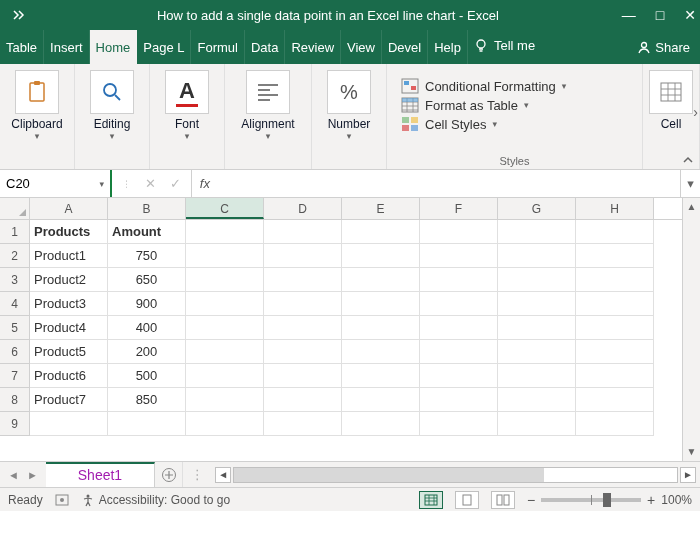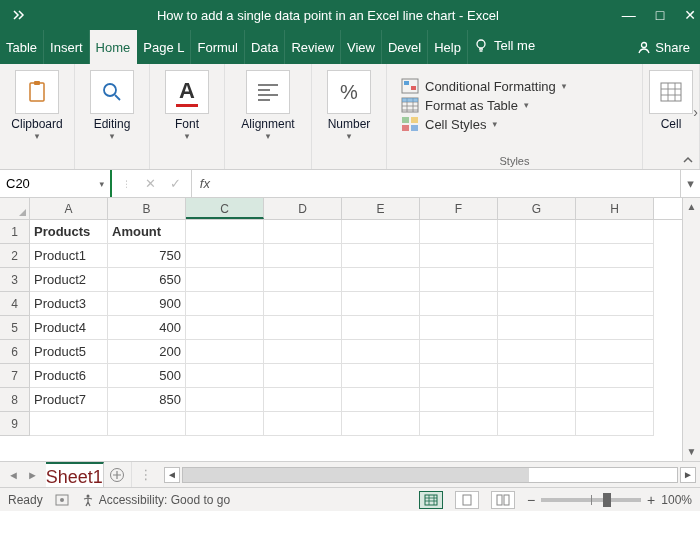--- a/index.html
+++ b/index.html
@@ -45,29 +45,29 @@
 .colheaders { display: flex; height: 22px; border-bottom: 1px solid #d0d0d0; }
 .selectall { width: 30px; border-right: 1px solid #d0d0d0; background: #f3f2f1; cursor: pointer; position: relative; }
 .selectall::after { content: ""; position: absolute; right: 3px; bottom: 3px; border-left: 7px solid transparent; border-bottom: 7px solid #b0b0b0; }
 .colh { width: 78px; border-right: 1px solid #d0d0d0; background: #f3f2f1; text-align: center; font-size: 12px; color: #555; line-height: 22px; cursor: pointer; }
 .colh.active { background: #d8e8e0; border-bottom: 2px solid #1a6b4b; }
 .rows { flex: 1; overflow: hidden; }
 .row { display: flex; height: 24px; }
 .rowh { width: 30px; border-right: 1px solid #d0d0d0; border-bottom: 1px solid #d0d0d0; background: #f3f2f1; text-align: center; font-size: 12px; color: #555; line-height: 24px; cursor: pointer; }
 .cell { width: 78px; border-right: 1px solid #e0e0e0; border-bottom: 1px solid #e0e0e0; padding: 0 4px; line-height: 24px; font-size: 13px; overflow: hidden; white-space: nowrap; }
 .cell.bold { font-weight: 700; }
-.cell.num { text-align: right; }
+.cell.num { text-align: center; }
 .vscroll { position: absolute; right: 0; top: 0; width: 18px; height: 100%; background: #f3f2f1; border-left: 1px solid #d0d0d0; }
 .vscroll .up, .vscroll .down { height: 18px; text-align: center; font-size: 10px; line-height: 18px; color: #666; cursor: pointer; }
 .vscroll .down { position: absolute; bottom: 0; width: 100%; }
 
 .tabsbar { height: 26px; background: #f3f2f1; border-top: 1px solid #d0d0d0; display: flex; align-items: stretch; }
 .tabnav { display: flex; align-items: center; gap: 8px; padding: 0 8px; color: #888; }
 .tabnav span { cursor: pointer; font-size: 11px; }
-.sheet-tab { background: #fff; border-top: 2px solid #1a6b4b; border-right: 1px solid #d0d0d0; padding: 3px 0; font-size: 18px; color: #7f1d1d; cursor: pointer; }
+.sheet-tab { background: #fff; border-top: 2px solid #1a6b4b; border-right: 1px solid #d0d0d0; padding: 3px 32px; font-size: 14px; color: #a21caf; cursor: pointer; }
 .addsheet { width: 28px; display: flex; align-items: center; justify-content: center; color: #888; cursor: pointer; border-right: 1px solid #e0e0e0; }
 .tabsbar .split { width: 28px; display: flex; align-items: center; justify-content: center; color: #aaa; }
 .hscroll { flex: 1; display: flex; align-items: center; padding: 0 4px; gap: 2px; }
 .hscroll .arrow { width: 16px; height: 16px; background: #fff; border: 1px solid #c0c0c0; text-align: center; font-size: 10px; line-height: 14px; cursor: pointer; color: #555; }
 .hscroll .track { flex: 1; height: 16px; background: #fff; border: 1px solid #c0c0c0; position: relative; }
 .hscroll .thumb { position: absolute; left: 0; top: 0; height: 100%; width: 70%; background: #d8d8d8; }
 
 .statusbar { height: 24px; background: #f3f2f1; border-top: 1px solid #d0d0d0; display: flex; align-items: center; font-size: 12px; color: #555; padding: 0 8px; gap: 12px; }
 .statusbar .spacer { flex: 1; }
 .viewbtn { width: 24px; height: 18px; border: 1px solid #c0c0c0; background: #fff; display: flex; align-items: center; justify-content: center; cursor: pointer; }

